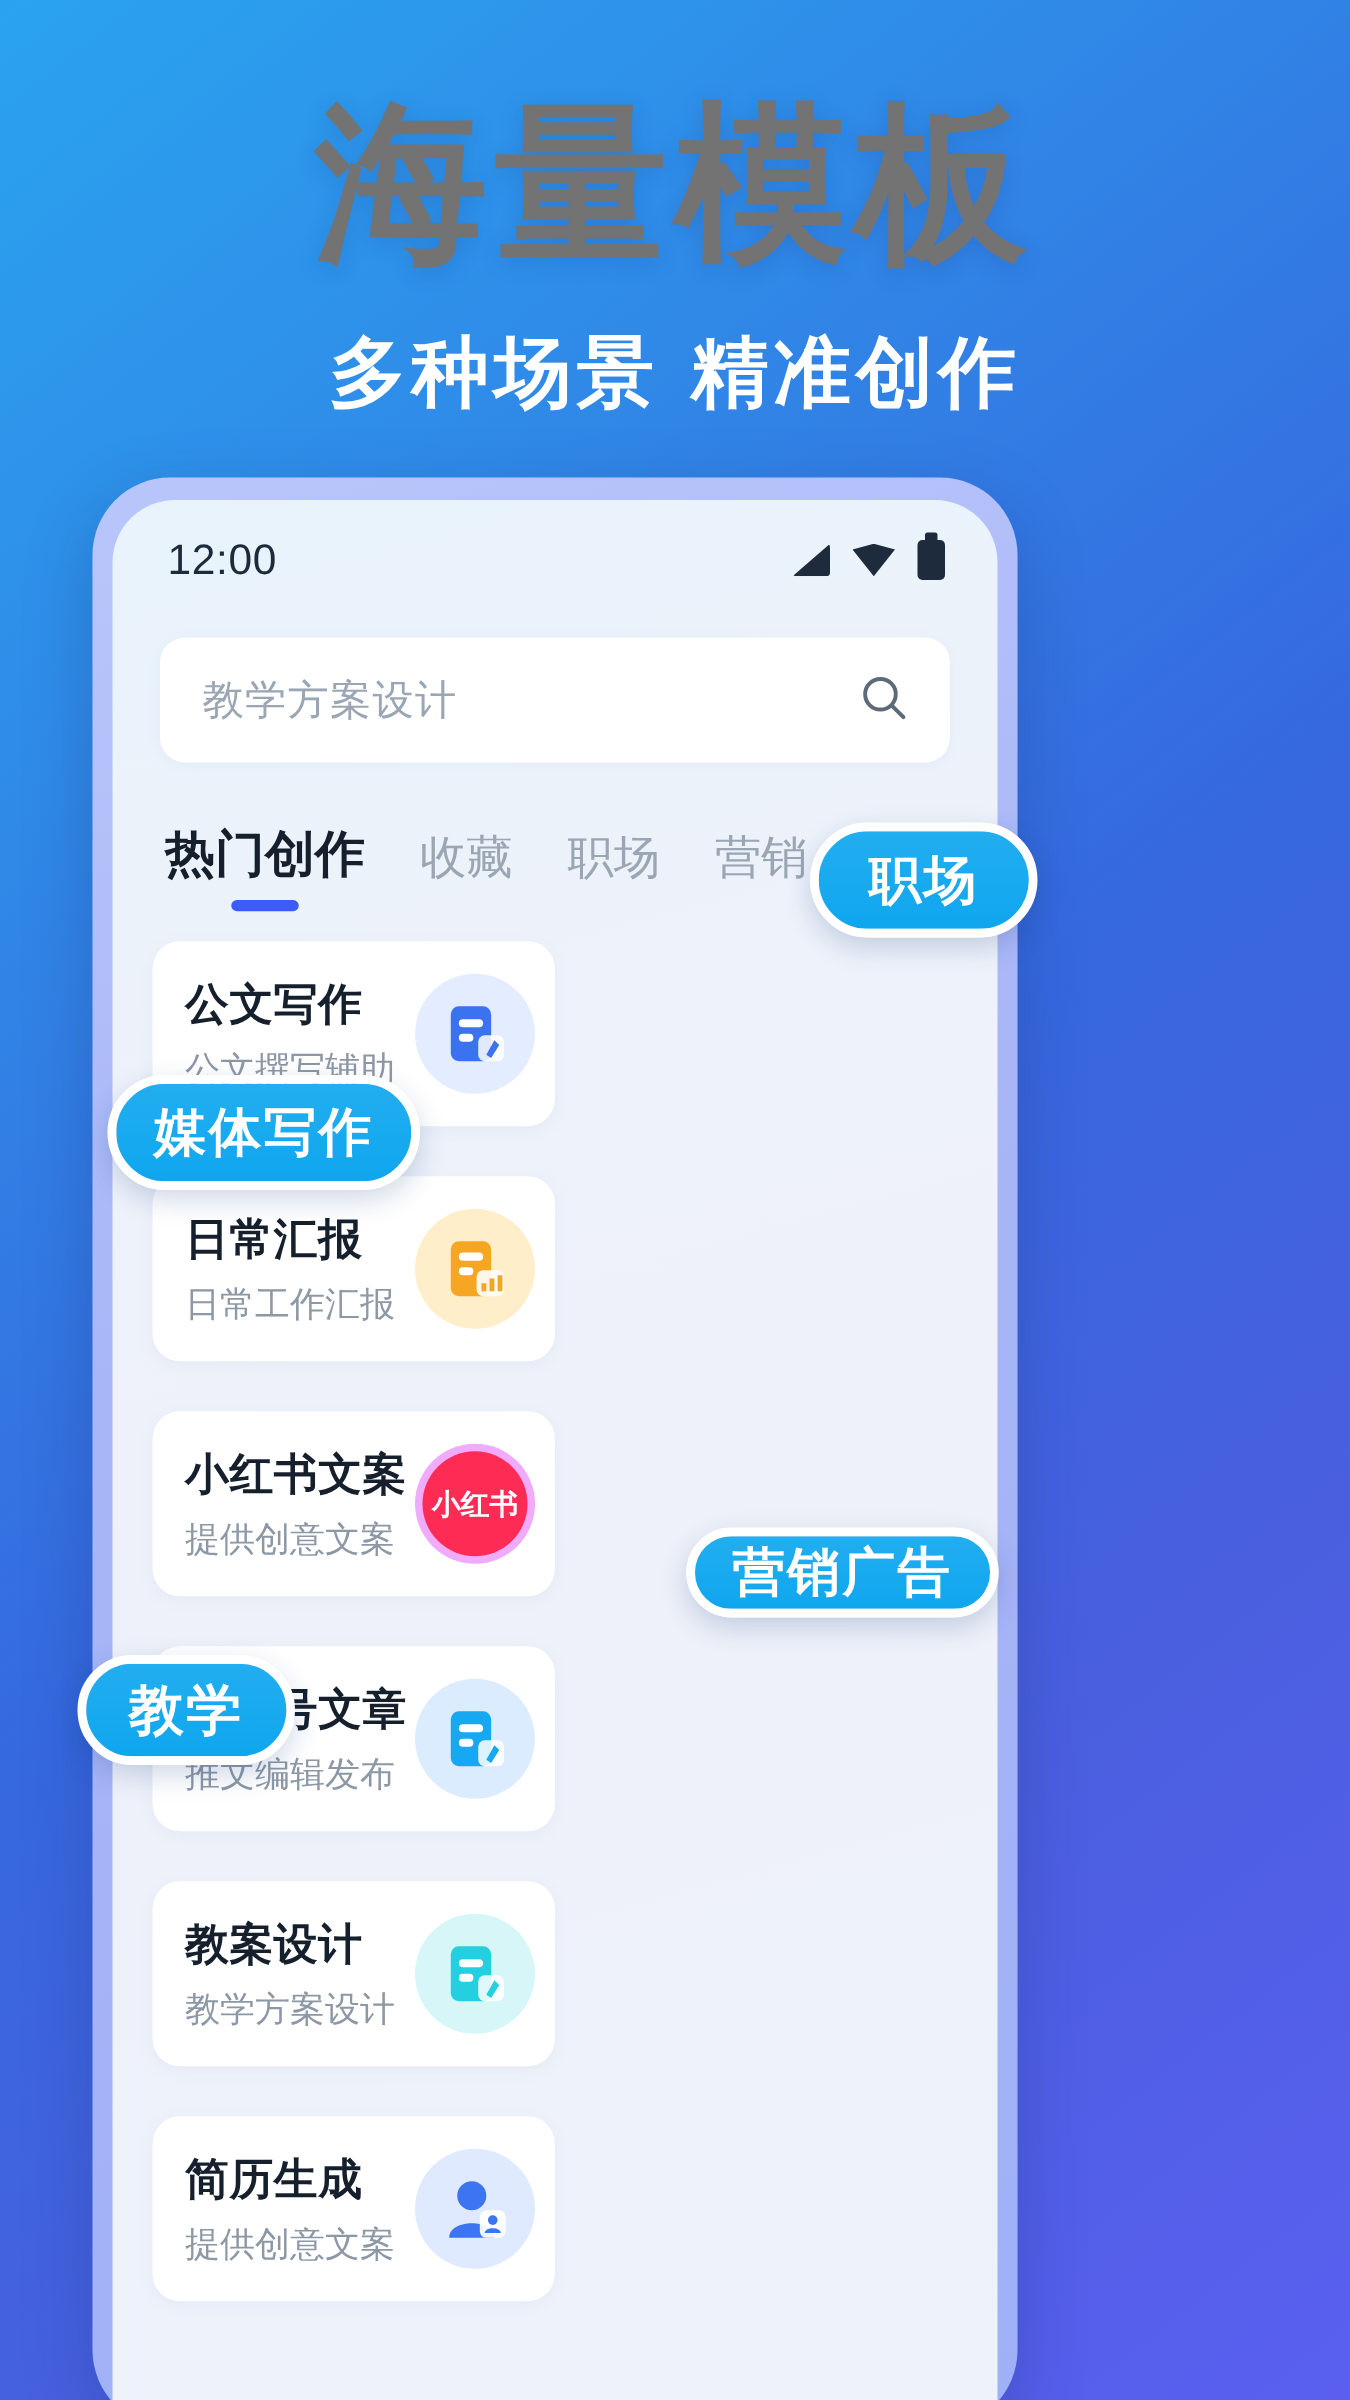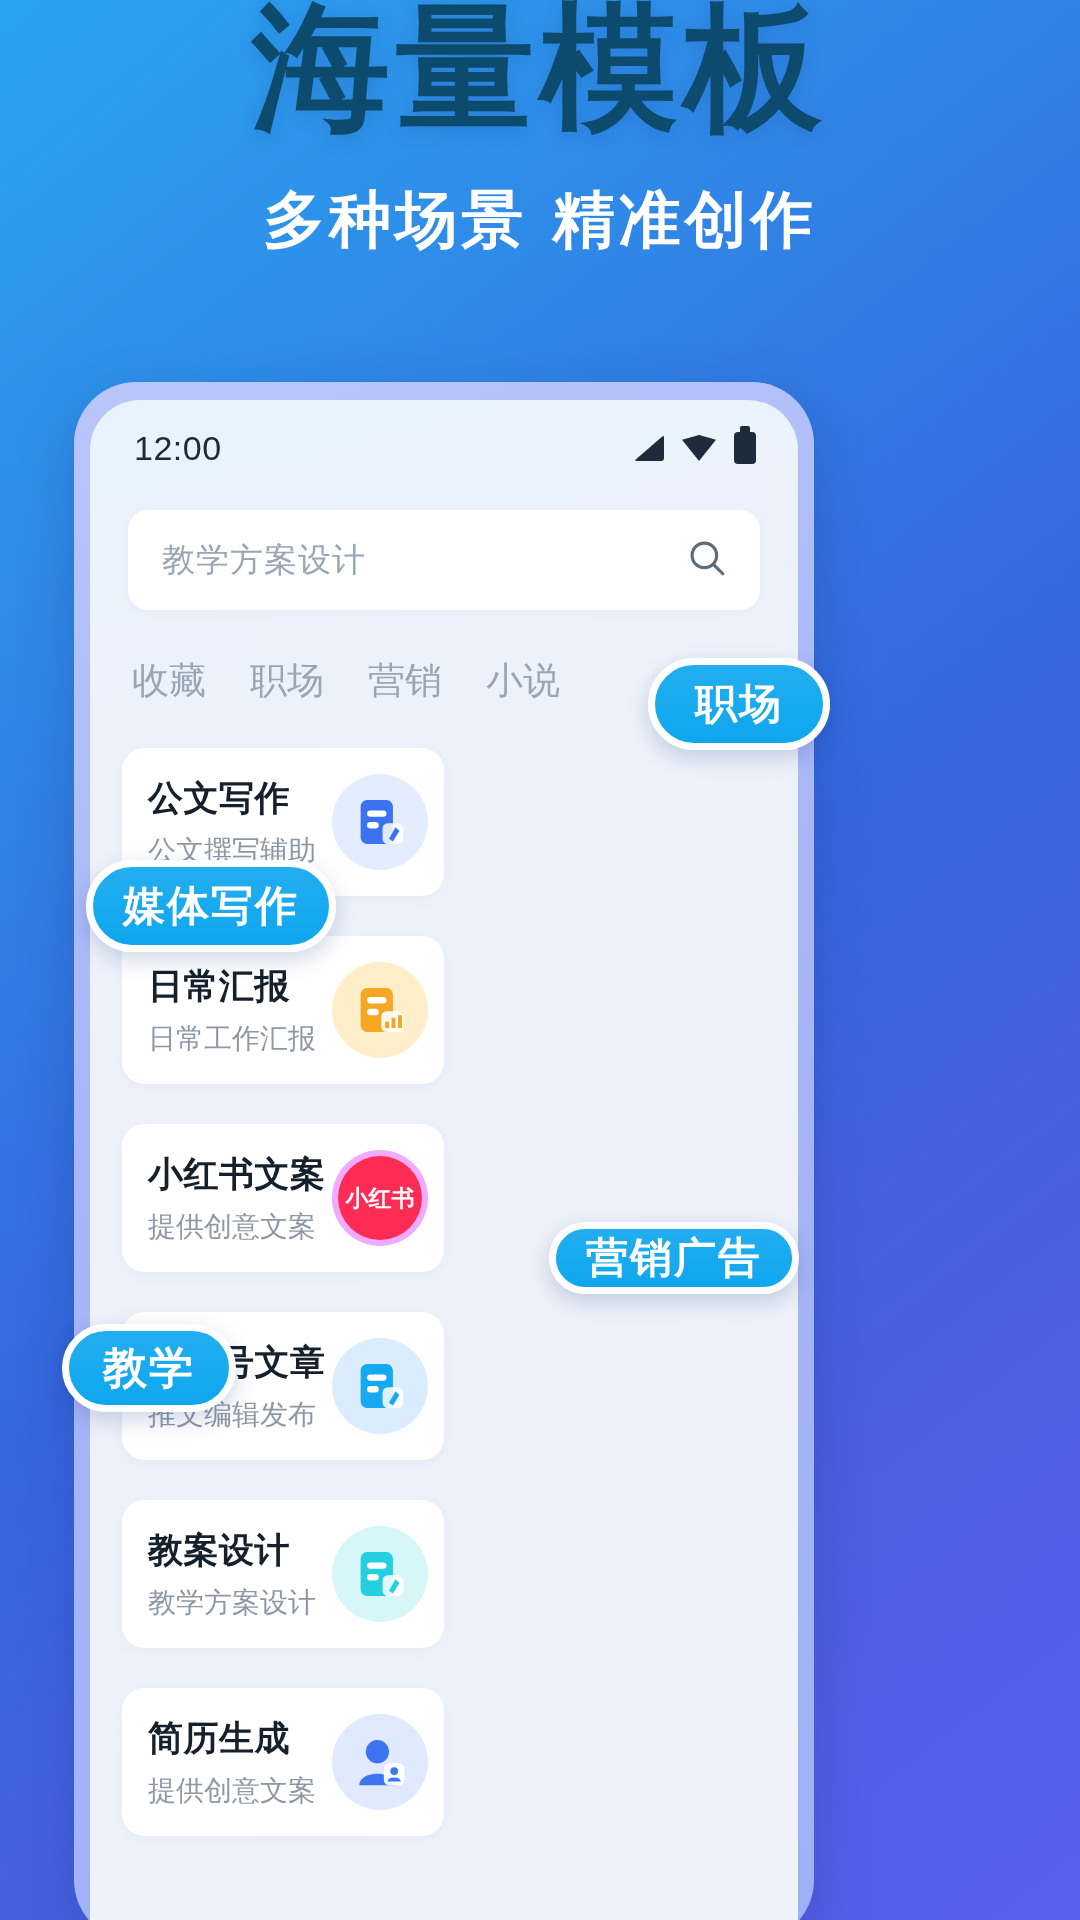--- a/index.html
+++ b/index.html
@@ -5,23 +5,23 @@
   * { margin:0; padding:0; box-sizing:border-box; }
   html,body { width:1080px; height:1920px; overflow:hidden; }
   body {
     font-family:"Liberation Sans","DejaVu Sans",sans-serif;
     background:linear-gradient(142deg,#2aa3ef 0%,#2f8ce8 22%,#3668df 52%,#4a5fe0 74%,#5a5ff0 100%);
     position:relative;
   }
   
   .promo { position:absolute; top:0; left:0; width:1080px; height:380px; text-align:center; }
   .promo-title {
-    font-size:138px; font-weight:bold; color:#0c4a6e; letter-spacing:6px;
-    line-height:1.0; text-shadow:0 4px 18px rgba(20,50,140,.18);
-    font-family:Liberation Serif, serif;
+    font-size:138px; font-weight:bold; color:#737373; letter-spacing:6px;
+    line-height:1.0; padding-top:78px; text-shadow:0 4px 18px rgba(20,50,140,.18);
+    font-family:Liberation Sans, sans-serif;
   }
   .promo-sub {
     font-size:62px; font-weight:bold; color:#ffffff; letter-spacing:4px;
     margin-top:40px; font-family:"DejaVu Sans","Liberation Sans",sans-serif;
   }
   
   .phone-outer {
     position:absolute; left:74px; top:382px; width:740px; height:1560px;
     border-radius:62px; background:linear-gradient(160deg,#b9c6fb 0%,#a8b6f7 40%,#9fb0f6 100%);
     box-shadow:0 18px 54px rgba(25,45,120,.28);
@@ -109,20 +109,21 @@
         <span class="search-ico">
           <svg width="42" height="42" viewBox="0 0 24 24" fill="none" stroke="#5d6a78" stroke-width="1.8">
             <circle cx="10.5" cy="10.5" r="7"></circle>
               <line x1="15.8" y1="15.8" x2="21" y2="21" stroke-linecap="round"></line>
           </svg>
         </span>
       </div>
     </div>
 
     <div class="tabs">
+        <div class="tab active">热门创作</div>
         <div class="tab">收藏</div>
         <div class="tab">职场</div>
         <div class="tab">营销</div>
         <div class="tab">小说</div>
       </div>
 
     <div class="grid">
         <div class="card">
           <div class="card-texts">
             <div class="card-title">公文写作</div>

